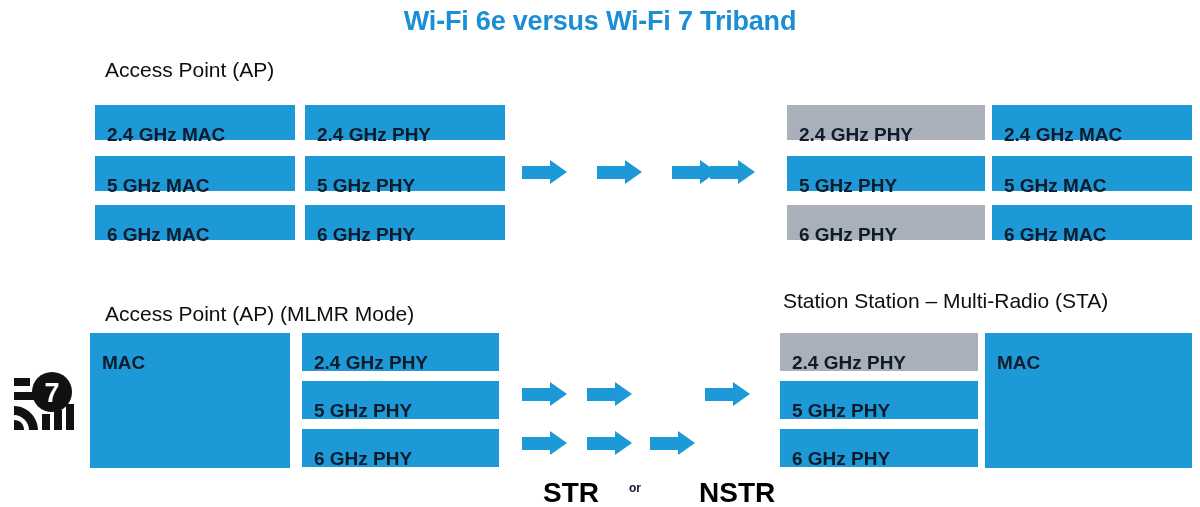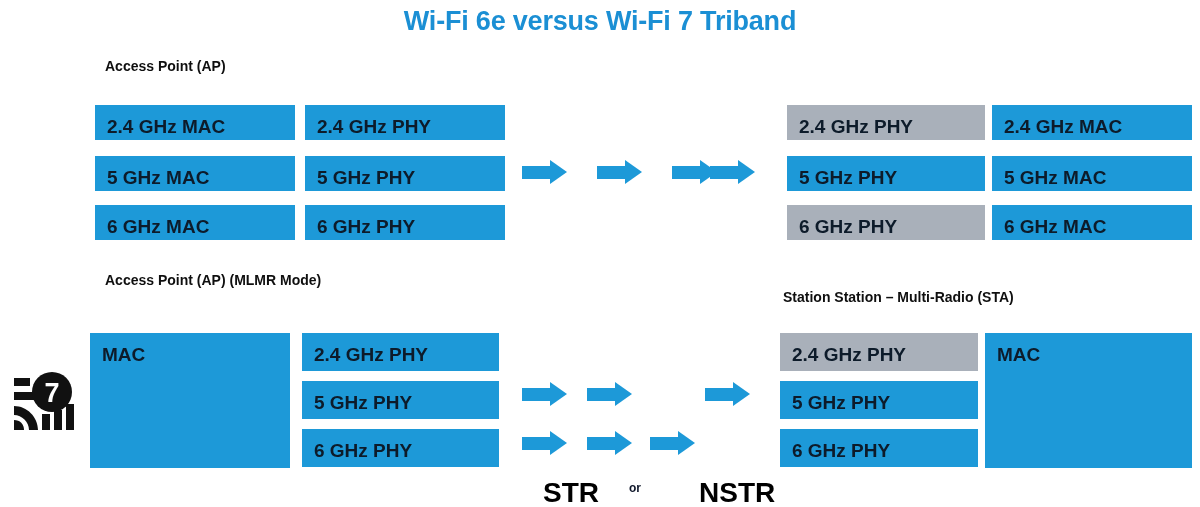--- a/index.html
+++ b/index.html
@@ -17,30 +17,30 @@
     position:absolute;left:0;top:6px;width:1200px;
     text-align:center;
     font-size:27px;font-weight:bold;
     color:#1b8fd4;
     letter-spacing:-0.2px;
   }
 
   
   .heading{
     position:absolute;
-    font-size:14px;font-weight:bold;color:#0f0f0f;
+    font-size:21px;font-weight:normal;color:#0f0f0f;
     white-space:nowrap;
   }
 
   
   .blk{
     position:absolute;
     box-sizing:border-box;
     display:flex;align-items:flex-start;
-    padding-left:12px;padding-top:12px;
+    padding-left:12px;padding-top:20px;
     font-size:19px;font-weight:bold;
     color:#0d1b2a;
     white-space:nowrap;
     line-height:1.0;
   }
   .blue{background:#1d99d8;}
   .gray{background:#a9b0ba;}
 
   
   .arrow{position:absolute;}
@@ -149,21 +149,21 @@
         <path d="M6 52 c6 0 10 4 10 10 h-10 z"></path>
         <path d="M34 46 h8 v16 h-8 z"></path>
         <path d="M46 42 h8 v20 h-8 z"></path>
         <path d="M58 36 h8 v26 h-8 z"></path>
         <circle cx="44" cy="24" r="20"></circle>
       </g>
       <text x="44" y="34" text-anchor="middle" font-family="Liberation Sans, sans-serif" font-size="27" font-weight="bold" fill="#ffffff">7</text>
     </svg>
   </div>
 
-  <div class="heading" style="left:105px;top:272px;">Access Point (AP) (MLMR Mode)</div>
+  <div class="heading" style="left:105px;top:302px;">Access Point (AP) (MLMR Mode)</div>
 
   <div class="blk blue" style="left:90px;top:333px;width:200px;height:135px;">
     <span>MAC</span>
   </div>
 
   <div class="blk blue" style="left:302px;top:333px;width:197px;height:38px;">
     <span>2.4 GHz PHY</span>
   </div>
   <div class="blk blue" style="left:302px;top:381px;width:197px;height:38px;">
     <span>5 GHz PHY</span>

